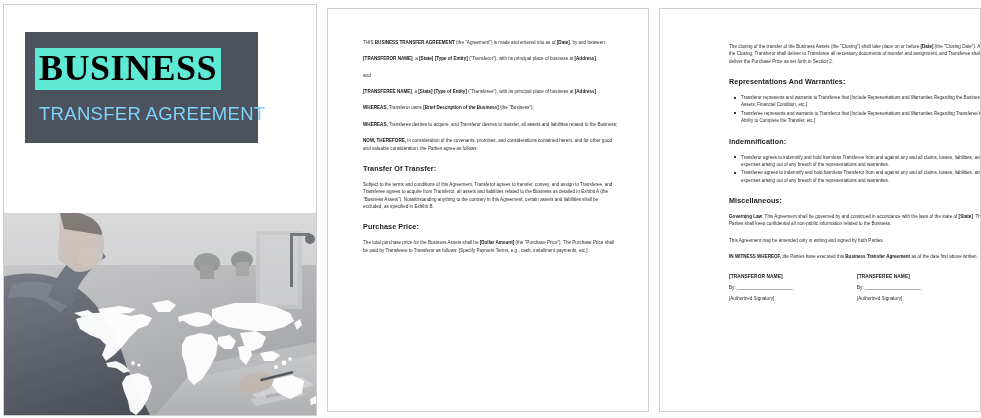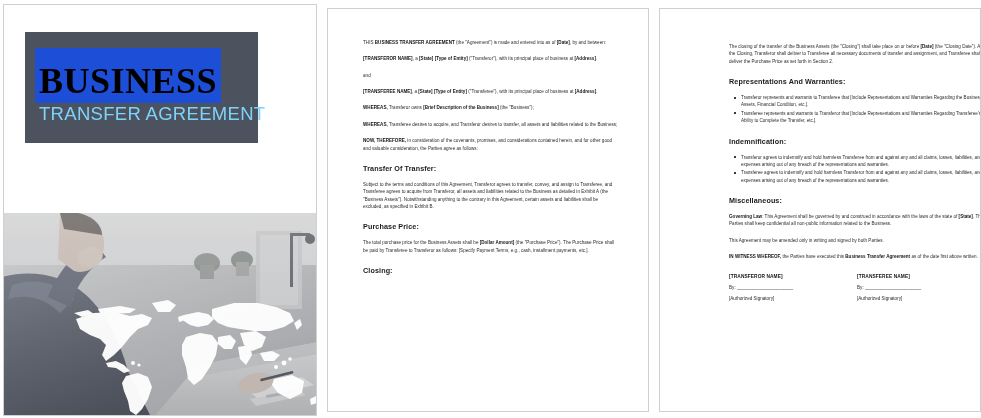--- a/index.html
+++ b/index.html
@@ -47,22 +47,22 @@
     top: 27px;
     width: 233px;
     height: 111px;
     background: #4c525e;
     box-sizing: border-box;
   }
   .cover-title-hl {
     position: absolute;
     left: 10px;
     top: 16px;
-    background: #1d4ed8;
-    padding: 15px 4px 2px 4px;
+    background: #5eead4;
+    padding: 2px 4px 2px 4px;
     line-height: 1;
   }
   .cover-title-hl .t {
     font-family: "Liberation Serif", serif;
     font-size: 36px;
     font-weight: 700;
     color: #000000;
     letter-spacing: 0.5px;
     display: block;
     line-height: 1.05;
@@ -312,21 +312,20 @@
       <p class="para"><b>NOW, THEREFORE,</b><span> in consideration of the covenants, promises, and considerations contained herein, and for other good and valuable consideration, the Parties agree as follows:</span></p>
 
       <h2 class="heading">Transfer Of Transfer:</h2>
 
       <p class="para">Subject to the terms and conditions of this Agreement, Transferor agrees to transfer, convey, and assign to Transferee, and Transferee agrees to acquire from Transferor, all assets and liabilities related to the Business as detailed in Exhibit A (the "Business Assets"). Notwithstanding anything to the contrary in this Agreement, certain assets and liabilities shall be excluded, as specified in Exhibit B.</p>
 
       <h2 class="heading">Purchase Price:</h2>
 
       <p class="para"><span>The total purchase price for the Business Assets shall be </span><b>[Dollar Amount]</b><span> (the "Purchase Price"). The Purchase Price shall be paid by Transferee to Transferor as follows: [Specify Payment Terms, e.g., cash, installment payments, etc.].</span></p>
 
-      <h2 class="heading">Closing:</h2>
 
     </div>
   </div>
 
   <div class="page" id="page-three">
     <div class="page-body">
 
       <p class="para"><span>The closing of the transfer of the Business Assets (the "Closing") shall take place on or before </span><b>[Date]</b><span> (the "Closing Date"). At the Closing, Transferor shall deliver to Transferee all necessary documents of transfer and assignment, and Transferee shall deliver the Purchase Price as set forth in Section 2.</span></p>
 
       <h2 class="heading">Representations And Warranties:</h2>

